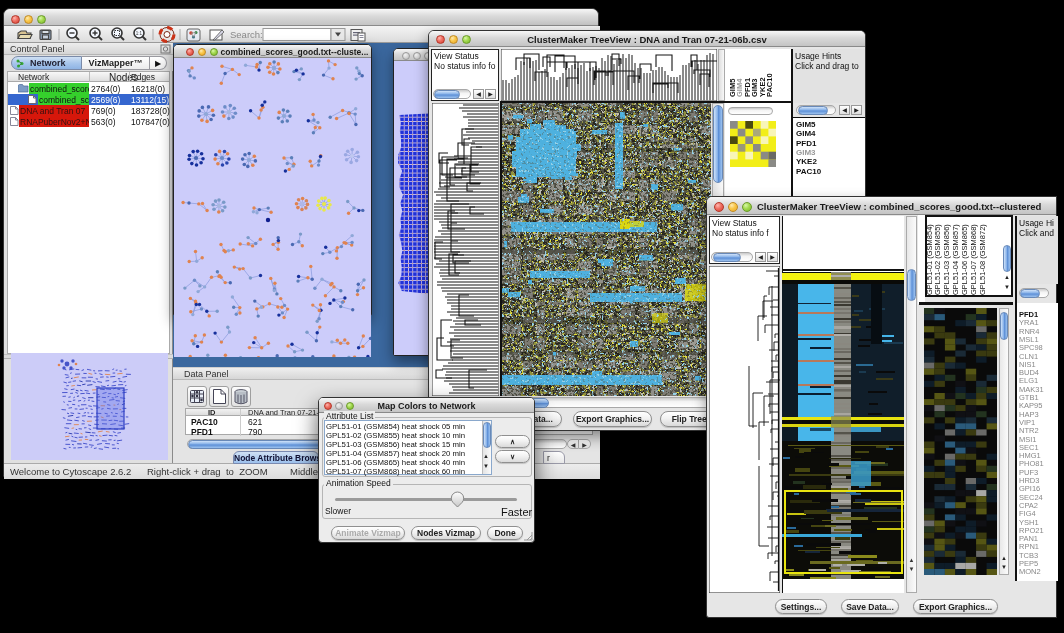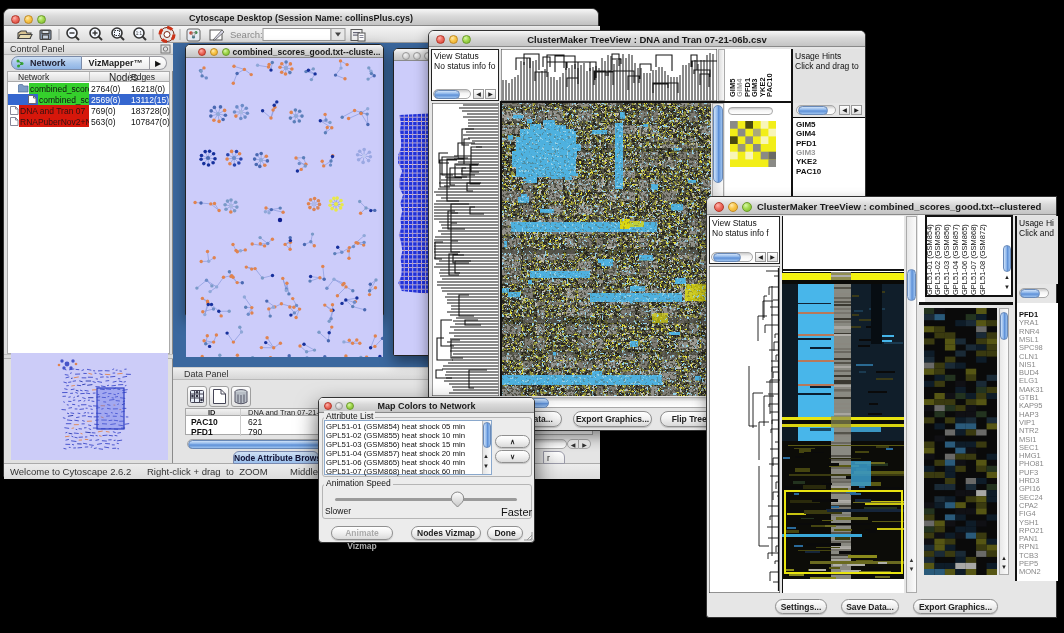--- a/index.html
+++ b/index.html
@@ -16,21 +16,20 @@
 .sbthumbH{position:absolute;border-radius:999px;background:linear-gradient(#cfe2f9,#85b0e8 45%,#5b8ed6 55%,#9cc2ef);border:1px solid #6889b8}
 .sbthumbV{position:absolute;border-radius:999px;background:linear-gradient(90deg,#cfe2f9,#85b0e8 45%,#5b8ed6 55%,#9cc2ef);border:1px solid #6889b8}
 .whitebox{position:absolute;background:#fff;border:1px solid #222}
 .t9{font-size:9px;color:#111}
 </style></head><body>
 <div class="win" style="left:3px;top:8px;width:596px;height:470px;border-radius:7px 7px 3px 3px;background:#e3e3e3">
     <div class="tbar" style="height:17px"></div>
     <div class="tl r" style="left:7px;top:6px;width:9px;height:9px"></div>
     <div class="tl y" style="left:20px;top:6px;width:9px;height:9px"></div>
     <div class="tl g" style="left:33px;top:6px;width:9px;height:9px"></div>
-    <div class="ttl" style="left:0;right:0;top:4px;text-align:center;font-size:9px">Cytoscape Desktop (Session Name: collinsPlus.cys)</div>
     <div class="abs" style="left:0;top:17px;width:596px;height:17px;background:linear-gradient(#f4f4f4,#dcdcdc);border-bottom:1px solid #9a9a9a"></div>
     <svg class="abs" style="left:0;top:17px" width="596" height="18" viewBox="0 0 596 18">
       <g stroke="#444" stroke-width="1.1" fill="none">
         <path d="M14 12.5 L14 7 L17 5 L22 5 L23 7 L27 7 L26 12.5 Z" fill="#d8c390"></path>
         <path d="M14 12.5 L16 8.5 L28 8.5 L26 12.5 Z" fill="#e8dcb0"></path>
         <rect x="36" y="4" width="11" height="9.5" rx="1" fill="#8a9ab0"></rect>
         <rect x="38" y="4.5" width="7" height="3" fill="#dfe6ef"></rect>
         <rect x="38.5" y="9" width="6" height="4" fill="#c8d2e0"></rect>
       </g>
       <line x1="55" y1="3" x2="55" y2="14" stroke="#aaa"></line>
@@ -431,21 +430,21 @@
         <div class="abs" style="left:62px;top:17.5px;font-size:8.5px;color:#111">790</div>
       </div>
       <div class="sbtrack" style="left:14px;top:72px;width:380px;height:10px"></div>
       <div class="sbthumbH" style="left:15px;top:72.5px;width:340px;height:9px"></div>
       <div class="abs" style="left:394px;top:72px;width:12px;height:10px;background:linear-gradient(#fdfdfd,#e0e0e0);border:1px solid #a8a8a8;border-radius:5px 0 0 5px;font-size:6px;color:#333;text-align:center;line-height:10px">◀</div>
       <div class="abs" style="left:406px;top:72px;width:12px;height:10px;background:linear-gradient(#fdfdfd,#e0e0e0);border:1px solid #a8a8a8;border-left:none;border-radius:0 5px 5px 0;font-size:6px;color:#333;text-align:center;line-height:10px">▶</div>
       <div class="abs" style="left:60px;top:84px;width:86px;height:13px;background:linear-gradient(#cfe0f4,#9cc0ec);border:1px solid #7a8ab0;border-radius:6px 6px 0 0;font-size:8.5px;font-weight:bold;color:#113;text-align:center;line-height:12px;white-space:nowrap;overflow:hidden">Node Attribute Brows</div>
       <div class="abs" style="left:370px;top:84px;width:22px;height:13px;background:linear-gradient(#ffffff,#e8e8e8);border:1px solid #9a9aa8;border-radius:0 6px 0 0;font-size:8.5px;color:#222;text-align:left;padding-left:3px;line-height:12px">r</div>
     </div>
   </div>
-<div class="win" style="left:185px;top:44px;width:199px;height:272px;border-radius:5px 5px 2px 2px;border-color:#222">
+<div class="win" style="left:173px;top:44px;width:199px;height:272px;border-radius:5px 5px 2px 2px;border-color:#222">
     <div class="tbar" style="height:13px;border-radius:4px 4px 0 0"></div>
     <div class="tl r" style="left:12px;top:3px;width:8px;height:8px"></div>
     <div class="tl y" style="left:24px;top:3px;width:8px;height:8px"></div>
     <div class="tl g" style="left:36px;top:3px;width:8px;height:8px"></div>
     <div class="ttl" style="left:46px;right:2px;top:1.5px;text-align:center;font-size:8.5px;font-weight:bold;white-space:nowrap;overflow:hidden">combined_scores_good.txt--cluste...</div>
     <svg class="abs" style="left:0px;top:13px" width="197" height="299" viewBox="0 0 197 299">
       <rect width="197" height="299" fill="#ccccfa"></rect>
       <line x1="18.0" y1="9.9" x2="14.5" y2="12.6" stroke="#8899dd" stroke-width=".7"></line>
       <line x1="18.0" y1="9.9" x2="15.0" y2="13.3" stroke="#8899dd" stroke-width=".7"></line>
       <line x1="15.0" y1="13.3" x2="16.1" y2="17.9" stroke="#8899dd" stroke-width=".7"></line>
@@ -2269,18 +2268,18 @@
       <path d="M8.5 16 L4 11.5 A6.2 6.2 0 1 1 13 11.5 Z" fill="url(#sg)" stroke="#888"></path>
       <defs>
         <linearGradient id="sg" x1="0" y1="0" x2="0" y2="1">
           <stop offset="0" stop-color="#fdfdfd"></stop>
           <stop offset="1" stop-color="#c8c8c8"></stop>
         </linearGradient>
       </defs>
     </svg>
     <div class="abs" style="left:6px;top:108px;font-size:8.5px;color:#111">Slower</div>
     <div class="abs" style="left:182px;top:108px;font-size:11px;color:#111">Faster</div>
-    <div class="pill" style="left:12px;top:128px;width:62px;height:14px;font-size:8.5px;line-height:13px;color:#aaa">Animate Vizmap</div>
+    <div class="pill" style="left:12px;top:128px;width:74px;height:14px;font-size:8.5px;line-height:13px;color:#aaa">Animate Vizmap</div>
     <div class="pill" style="left:92px;top:128px;width:70px;height:14px;font-size:8.5px;line-height:13px">Nodes Vizmap</div>
     <div class="pill" style="left:168px;top:128px;width:36px;height:14px;font-size:8.5px;line-height:13px">Done</div>
     <svg class="abs" style="right:1px;bottom:1px" width="9" height="9">
       <path d="M8 0 L8 8 L0 8 M8 3 L3 8 M8 6 L6 8" stroke="#999" fill="none"></path>
     </svg>
   </div>
 </body></html>

